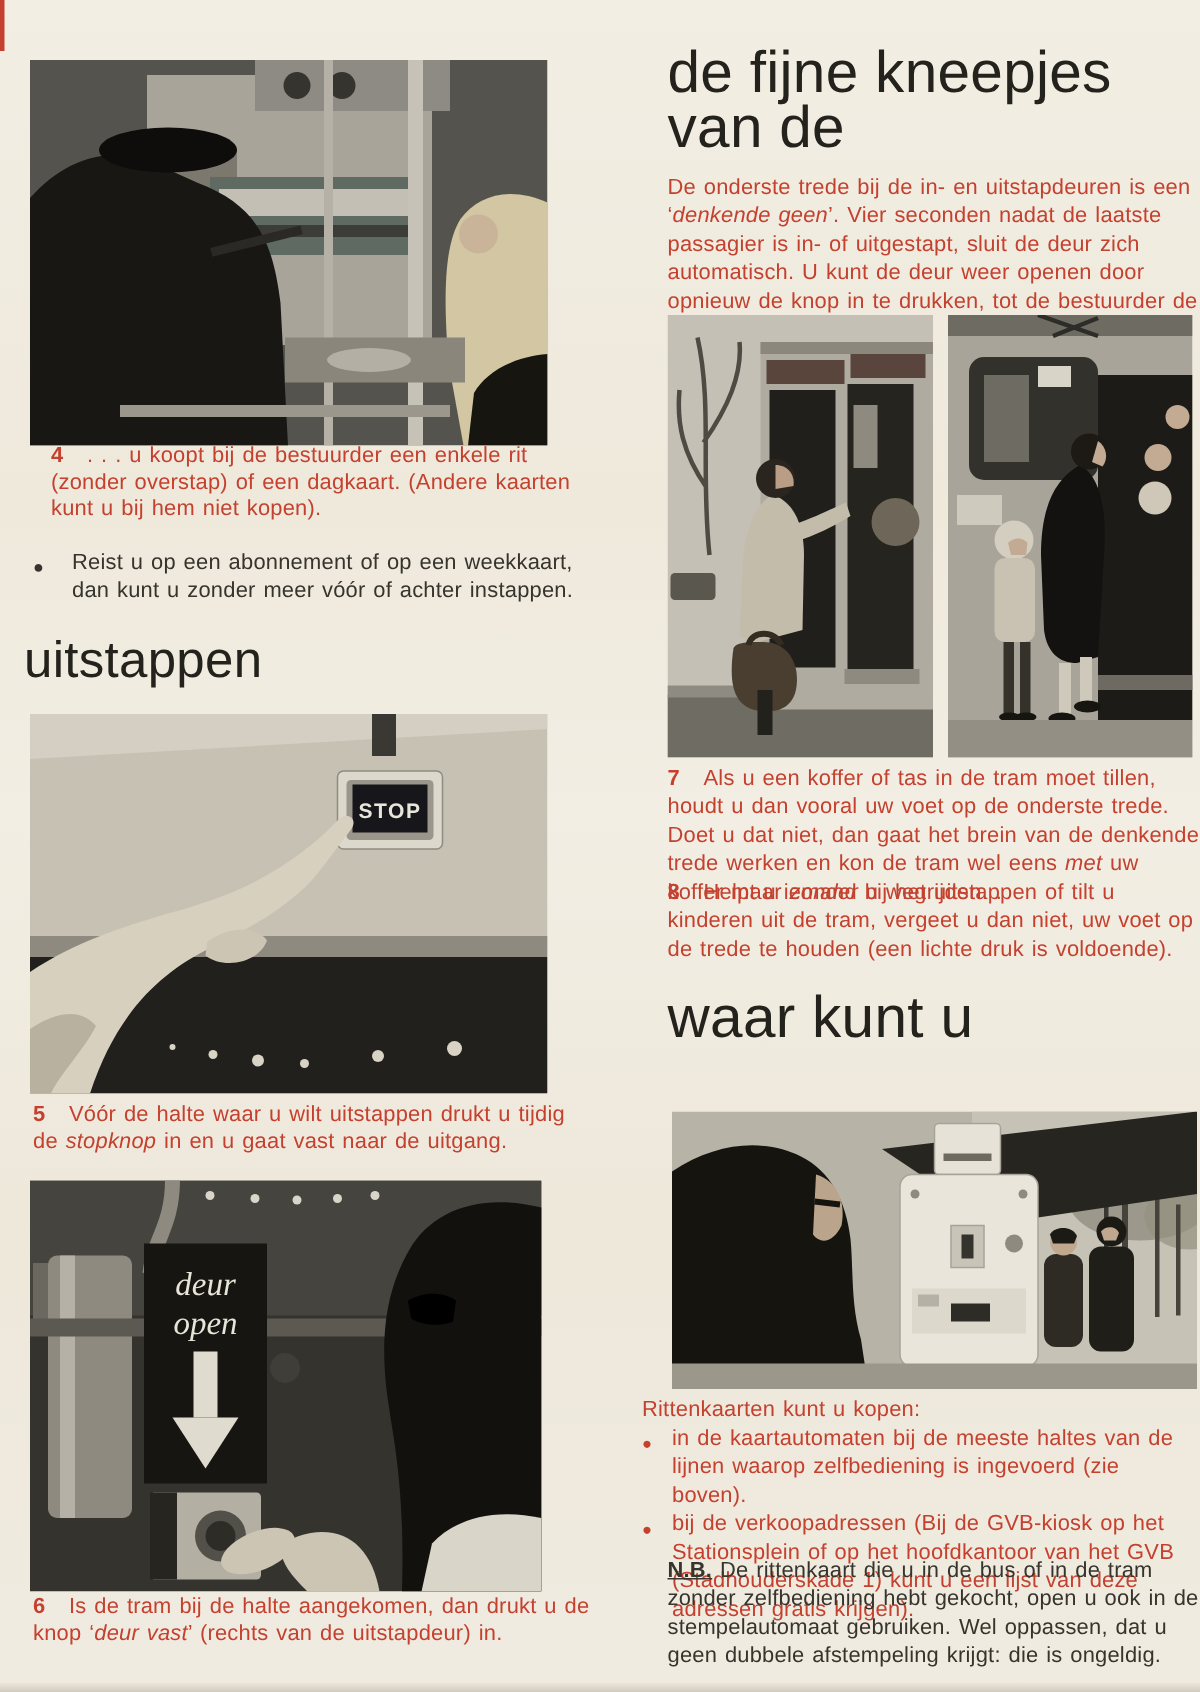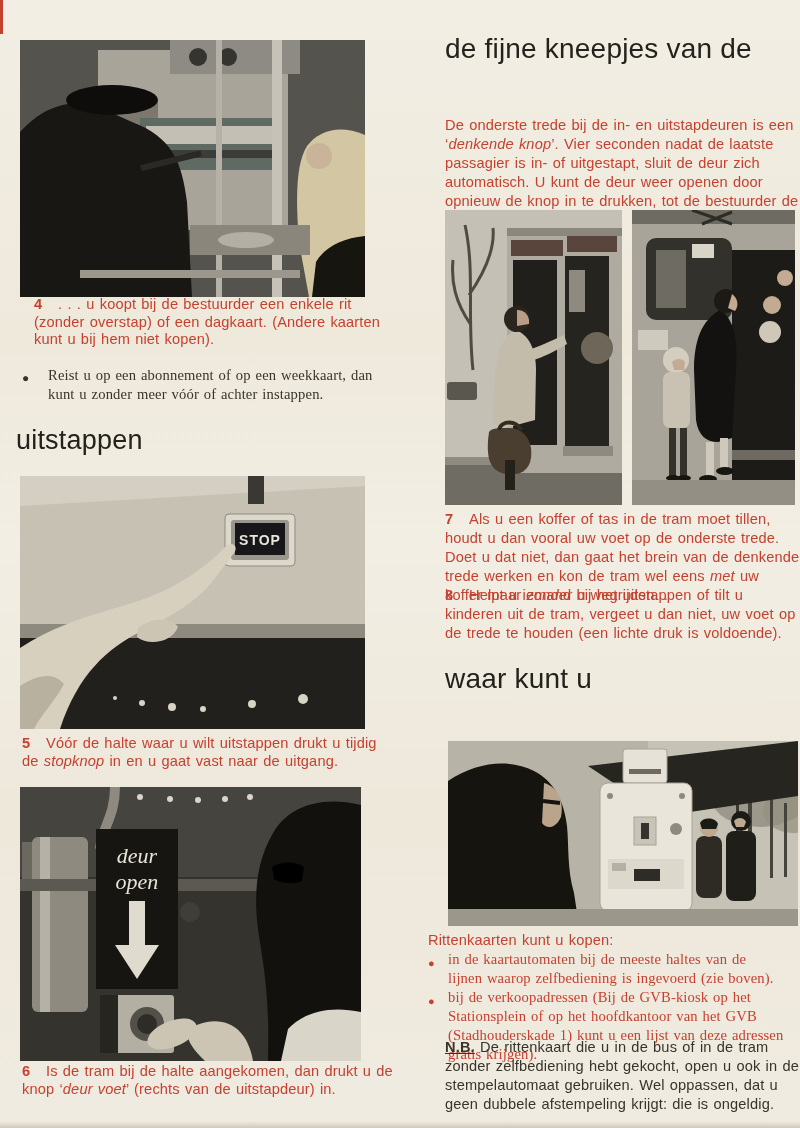--- a/index.html
+++ b/index.html
@@ -2,33 +2,33 @@
 <html><head>
 <meta charset="utf-8">
 <style>
   html,body{margin:0;padding:0;background:#888;}
   .page{
     position:relative;width:800px;height:1128px;margin:0 auto;overflow:hidden;
     background:linear-gradient(180deg,#f2eee3 0%,#efe9dc 30%,#f2eee3 48%,#eee8db 72%,#f0ebe0 100%);
     font-family:"Liberation Sans",sans-serif;color:#36342c;
   }
   .abs{position:absolute;}
-  .h1{font-size:28px;line-height:37px;letter-spacing:.2px;color:#23221c;font-weight:400;}
-  .h1.big{font-size:27px;}
+  .h1{font-size:39px;line-height:37px;letter-spacing:.2px;color:#23221c;font-weight:400;}
+  .h1.big{font-size:34px;}
   .body-text{font-size:14.6px;line-height:19px;letter-spacing:.15px;word-spacing:1px;}
   .tight{line-height:17.6px;}
   .red{color:#c5412f;}
   .ink{color:#36342c;}
   .it{font-style:italic;}
   .bold{font-weight:700;text-decoration:underline;}
   .cap .num{font-weight:700;display:inline-block;min-width:24px;}
   .flexrow{display:flex;align-items:flex-start;}
   .bullet-col{flex:0 0 26px;font-size:12px;padding-top:3px;}
   .bullet-col.narrow{flex:0 0 20px;font-size:11px;padding-top:4px;}
-  .flex1{flex:1;font-family:Liberation Serif, serif;}
+  .flex1{flex:1;}
   .photo{display:block;}
   .red-sliver{background:#c5412f;}
   .bottom-shade{left:0;bottom:0;width:800px;height:7px;
     background:linear-gradient(180deg,rgba(0,0,0,0),rgba(60,50,35,.18));}
 </style>
 </head>
 <body>
 
 <div class="page">
 
@@ -121,29 +121,29 @@
     <circle cx="127" cy="237" r="17" fill="#53504a"></circle>
     <circle cx="127" cy="237" r="10" fill="#2e2c27"></circle>
     <ellipse cx="152" cy="247" rx="26" ry="13" fill="#cdc5b4" transform="rotate(-22 152 247)"></ellipse>
     <path d="M185,274 C162,252 162,240 187,235 C212,231 228,246 233,274 Z" fill="#cdc5b4"></path>
     <path d="M341,274 L341,18 C300,8 268,20 253,46 C238,72 233,102 238,142 C242,172 250,202 248,274 Z" fill="#12110e"></path>
     <path d="M252,80 C262,74 276,74 284,80 L282,94 C272,98 260,96 254,92 Z" fill="#000000"></path>
     <path d="M341,274 L341,225 C308,218 283,226 268,242 L261,274 Z" fill="#d9d5c8"></path>
   </svg>
 
   <p class="abs cap body-text tight red" style="left:22px;top:1063px;width:372px;margin:0;">
-    <span class="num">6</span><span>Is de tram bij de halte aangekomen, dan drukt u de knop ‘</span><span class="it">deur voet</span><span>’ (rechts van de uitstapdeur) in.</span>
+    <span class="num">6</span><span>Is de tram bij de halte aangekomen, dan drukt u de knop ‘</span><span class="it">deur vast</span><span>’ (rechts van de uitstapdeur) in.</span>
   </p>
 
   <h1 class="abs h1" style="left:445px;top:30px;margin:0;">
     <span style="display:block;">de fijne kneepjes van de</span>
   </h1>
 
   <p class="abs body-text red" style="left:445px;top:116px;width:354px;margin:0;">
-    <span>De onderste trede bij de in- en uitstapdeuren is een ‘</span><span class="it">denkende knop</span><span>’. Vier seconden nadat de laatste passagier is in- of uitgestapt, sluit de deur zich automatisch. U kunt de deur weer openen door opnieuw de knop in te drukken, tot de bestuurder de deuren vergrendelt.</span>
+    <span>De onderste trede bij de in- en uitstapdeuren is een ‘</span><span class="it">denkende geen</span><span>’. Vier seconden nadat de laatste passagier is in- of uitgestapt, sluit de deur zich automatisch. U kunt de deur weer openen door opnieuw de knop in te drukken, tot de bestuurder de deuren vergrendelt.</span>
   </p>
 
   <svg class="abs photo" style="left:445px;top:210px;" width="177" height="295" viewBox="0 0 177 295">
     <rect width="177" height="295" fill="#c4c0b5"></rect>
     <rect y="253" width="177" height="42" fill="#6f6c64"></rect>
     <rect y="247" width="177" height="8" fill="#8e8b82"></rect>
     <path d="M28,160 C22,105 30,60 20,15 M24,85 C40,62 50,40 48,18 M26,115 C10,92 6,72 8,50" stroke="#4e4b44" stroke-width="3" fill="none"></path>
     <rect x="2" y="172" width="30" height="18" rx="3" fill="#5a574f"></rect>
     <rect x="62" y="18" width="115" height="245" fill="#b0aba0"></rect>
     <rect x="62" y="18" width="115" height="8" fill="#8b877d"></rect>

